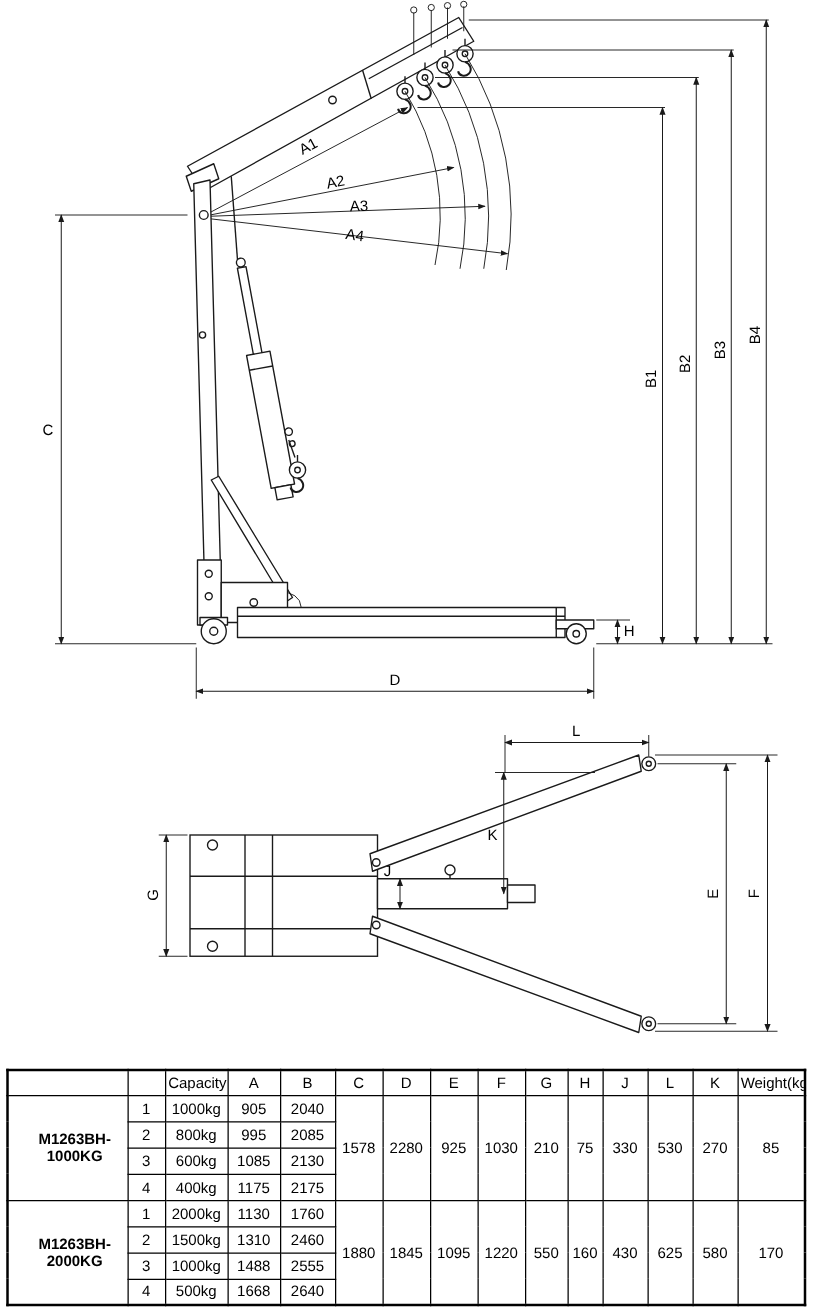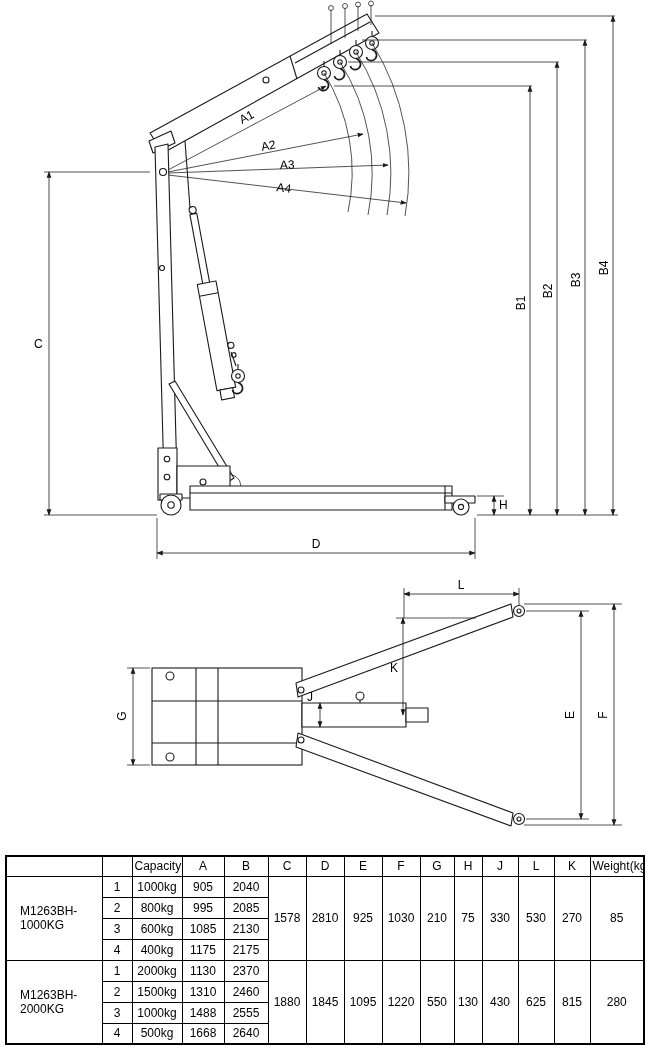--- a/index.html
+++ b/index.html
@@ -10,21 +10,21 @@
   .part  { fill:#fff; stroke:#1a1a1a; stroke-width:1.1; stroke-linejoin:round; }
   .pline { fill:none; stroke:#1a1a1a; stroke-width:1.1; }
   .thin  { fill:none; stroke:#1a1a1a; stroke-width:0.75; }
   .dim   { fill:none; stroke:#1a1a1a; stroke-width:0.8; }
   text.lbl { font-family:"Liberation Sans",sans-serif; font-size:12px; fill:#000; }
   table.spec { width:638px; margin:2px auto 0 auto; border-collapse:collapse; table-layout:fixed;
                font-size:12px; border:2px solid #000; }
   .spec th, .spec td { border:1px solid #000; text-align:center; vertical-align:middle;
                padding:1px 2px; height:21px; font-weight:normal; overflow:hidden; white-space:nowrap; }
   .spec thead th { height:20px; }
-  .spec td.model { font-weight:normal; text-align:left; padding-left:13px; white-space:normal; }
+  .spec td.model { font-weight:bold; text-align:center; padding-left:13px; white-space:normal; }
 </style>
 </head>
 <body>
 
 <div class="page">
 
   <svg width="650" height="575" viewBox="0 0 650 575">
     <defs>
       <marker id="arrS" viewBox="0 0 10 10" refX="9" refY="5" markerWidth="8" markerHeight="8" orient="auto-start-reverse">
         <path d="M0,1.2 L10,5 L0,8.8 z" fill="#1a1a1a"></path>
@@ -286,21 +286,21 @@
       <tr>
         <td class="model" rowspan="4">
           <div>M1263BH-</div>
           <div>1000KG</div>
         </td>
         <td>1</td>
         <td>1000kg</td>
         <td>905</td>
         <td>2040</td>
         <td rowspan="4">1578</td>
-        <td rowspan="4">2810</td>
+        <td rowspan="4">2280</td>
         <td rowspan="4">925</td>
         <td rowspan="4">1030</td>
         <td rowspan="4">210</td>
         <td rowspan="4">75</td>
         <td rowspan="4">330</td>
         <td rowspan="4">530</td>
         <td rowspan="4">270</td>
         <td rowspan="4">85</td>
       </tr>
       <tr>
@@ -323,31 +323,31 @@
       </tr>
 
       <tr>
         <td class="model" rowspan="4">
           <div>M1263BH-</div>
           <div>2000KG</div>
         </td>
         <td>1</td>
         <td>2000kg</td>
         <td>1130</td>
-        <td>2370</td>
+        <td>1760</td>
         <td rowspan="4">1880</td>
         <td rowspan="4">1845</td>
         <td rowspan="4">1095</td>
         <td rowspan="4">1220</td>
         <td rowspan="4">550</td>
-        <td rowspan="4">130</td>
+        <td rowspan="4">160</td>
         <td rowspan="4">430</td>
         <td rowspan="4">625</td>
-        <td rowspan="4">815</td>
-        <td rowspan="4">280</td>
+        <td rowspan="4">580</td>
+        <td rowspan="4">170</td>
       </tr>
       <tr>
         <td>2</td>
         <td>1500kg</td>
         <td>1310</td>
         <td>2460</td>
       </tr>
       <tr>
         <td>3</td>
         <td>1000kg</td>

